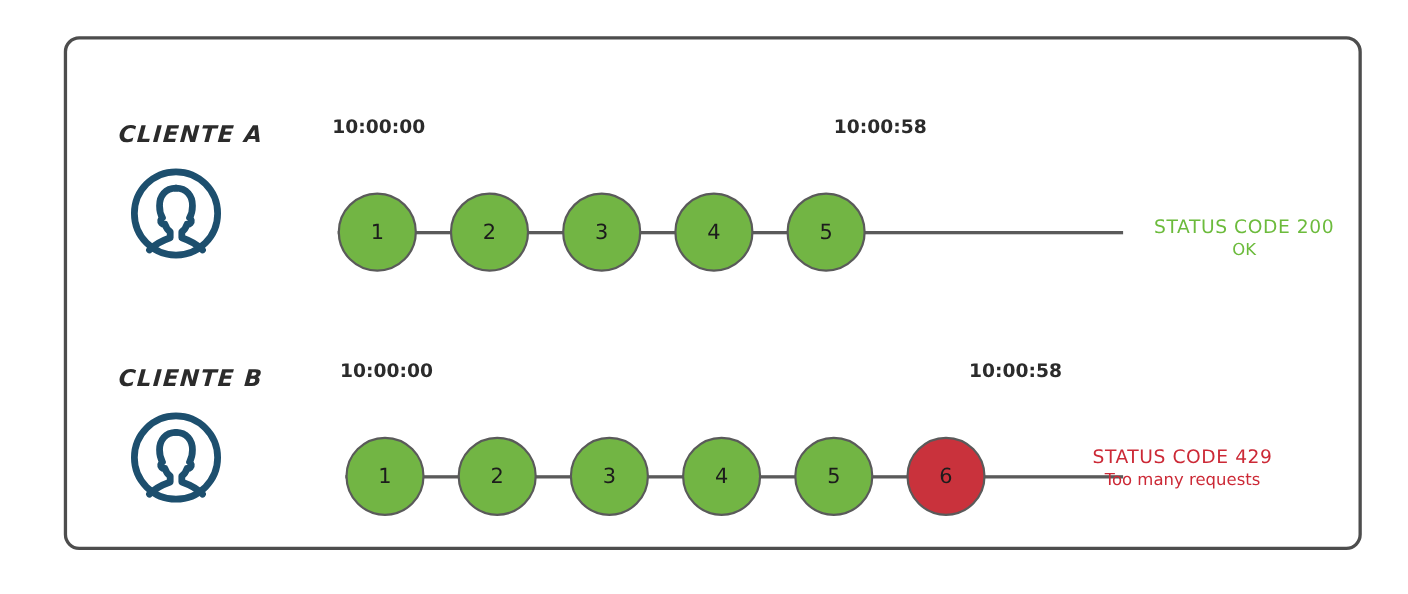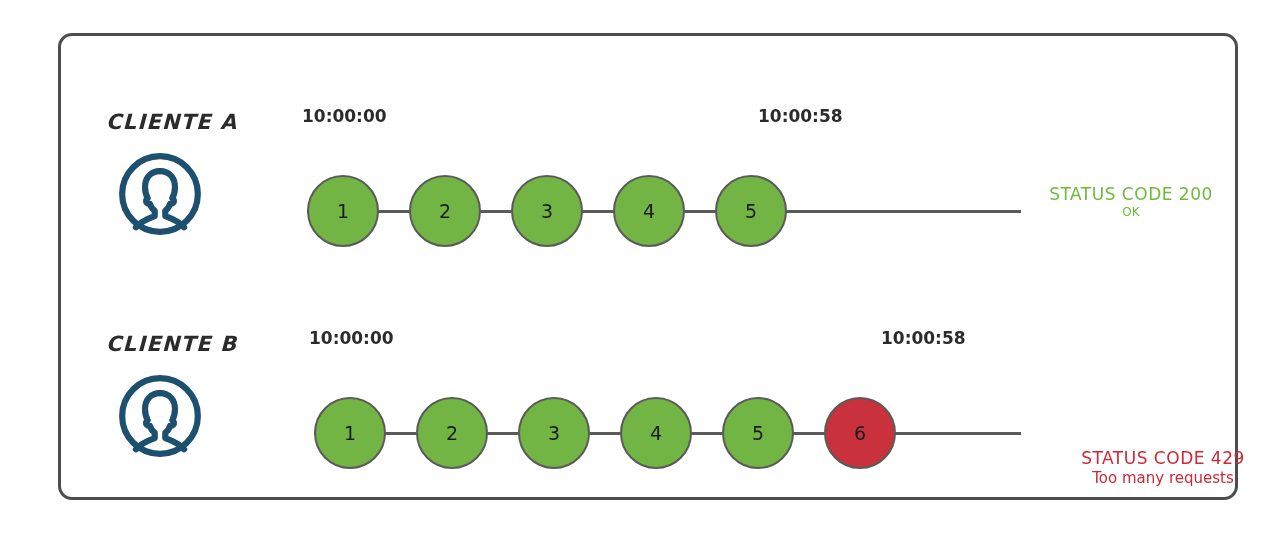--- a/index.html
+++ b/index.html
@@ -117,21 +117,21 @@
     text-align: center;
     font-family: "DejaVu Sans", sans-serif;
     line-height: 1.22;
     white-space: nowrap;
   }
   .status .line1 {
     font-size: 17px;
     letter-spacing: 0.5px;
   }
   .status .line2 {
-    font-size: 12px;
+    font-size: 15px;
   }
   .status.ok   { color: #6cbb3c; }
   .status.fail { color: #cc2936; }
   .status.fail .line2 { font-size: 15px; }
 </style>
 </head>
 <body>
 
 <div class="frame">
 
@@ -170,21 +170,21 @@
       <div class="timestamp" style="left:697px;">10:00:58</div>
 
       <div class="track" style="left:246px; width:714px;"></div>
 
       <div class="node ok" style="left:246px;">1</div>
       <div class="node ok" style="left:348px;">2</div>
       <div class="node ok" style="left:450px;">3</div>
       <div class="node ok" style="left:552px;">4</div>
       <div class="node ok" style="left:654px;">5</div>
 
-      <div class="status ok" style="left:955px;">
+      <div class="status ok" style="left:955px;margin-top:13px;">
         <div class="line1">STATUS CODE 200</div>
         <div class="line2">OK</div>
       </div>
 
     </div>
   </div>
 
   <div class="row row-b">
 
     <div class="client-label">CLIENTE B</div>
@@ -221,21 +221,21 @@
 
       <div class="track" style="left:253px; width:707px;"></div>
 
       <div class="node ok" style="left:253px;">1</div>
       <div class="node ok" style="left:355px;">2</div>
       <div class="node ok" style="left:457px;">3</div>
       <div class="node ok" style="left:559px;">4</div>
       <div class="node ok" style="left:661px;">5</div>
       <div class="node fail" style="left:763px;">6</div>
 
-      <div class="status fail" style="left:987px;margin-top:42px;">
+      <div class="status fail" style="left:899px;">
         <div class="line1">STATUS CODE 429</div>
         <div class="line2">Too many requests</div>
       </div>
 
     </div>
   </div>
 
 </div>
 
 </body></html>

